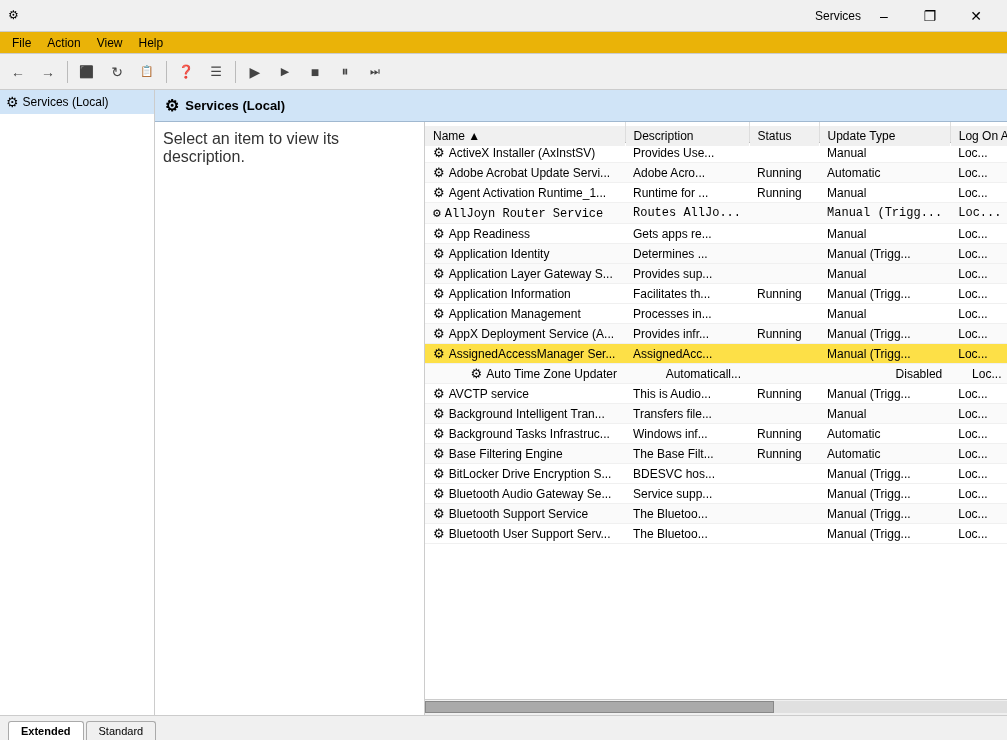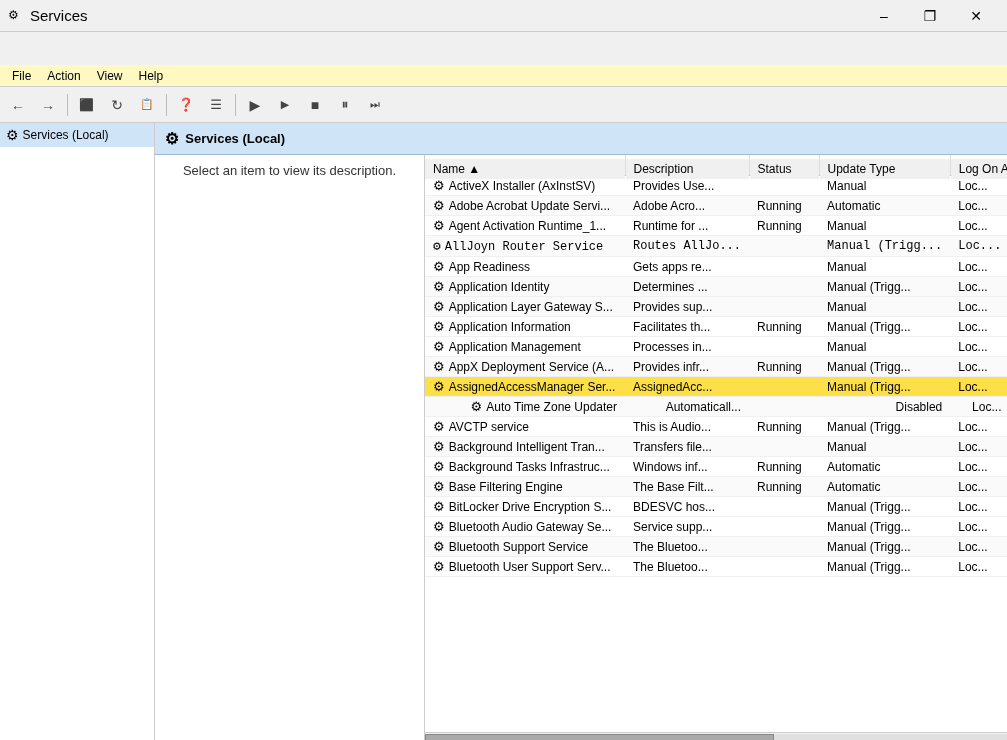--- a/index.html
+++ b/index.html
@@ -9,37 +9,36 @@
     .title-bar {
       background: #f0f0f0;
       height: 32px;
       display: flex;
       align-items: center;
       padding: 0 8px;
       border-bottom: 1px solid #ccc;
       user-select: none;
     }
     .title-bar-icon { width: 16px; height: 16px; margin-right: 6px; }
-    .title-bar-text { font-size: 15px; color: #000; flex: 1; }
+    .title-bar-text { font-size: 12px; color: #000; flex: 1; text-align: right; }
     .title-bar-controls { display: flex; gap: 0; }
     .title-bar-btn {
       width: 46px; height: 32px;
       border: none; background: transparent;
       font-size: 14px; cursor: pointer; display: flex; align-items: center; justify-content: center;
     }
 
     
     .menu-bar {
       height: 22px;
-      background: #fef9c3;
+      background: #eab308;
       display: flex;
       align-items: center;
       border-bottom: 1px solid #ccc;
       padding: 0 4px;
-      margin-top: 33px;
     }
     .menu-item {
       padding: 2px 8px;
       cursor: pointer;
       font-size: 12px;
     }
 
     
     .toolbar {
       height: 36px;
@@ -189,23 +188,22 @@
       display: flex;
       flex: 1;
       overflow: hidden;
     }
     .left-panel {
       width: 270px;
       flex-shrink: 0;
       border-right: 1px solid #ccc;
       background: #fff;
       padding: 8px;
-      font-size: 13px;
+      font-size: 16px;
       color: #333;
-      text-align: center;
     }
   </style>
 </head>
 <body>
 
 <div class="title-bar">
   <span class="title-bar-icon">⚙</span>
   <span class="title-bar-text">Services</span>
   <div class="title-bar-controls">
     <button class="title-bar-btn">–</button>

